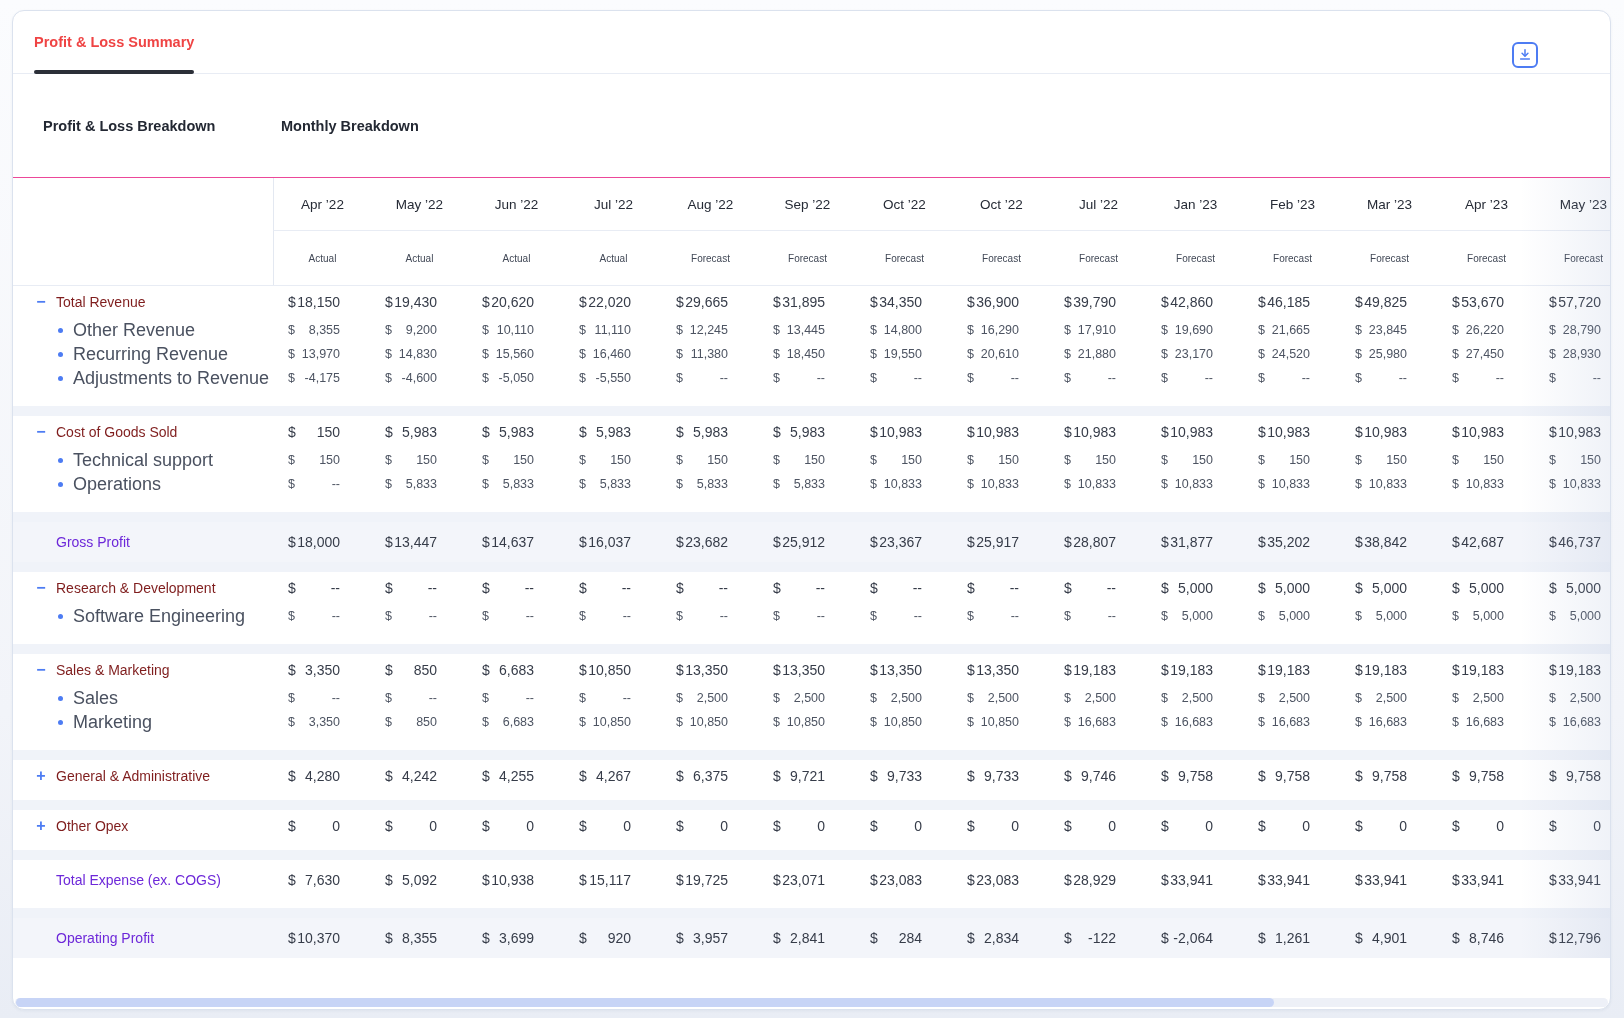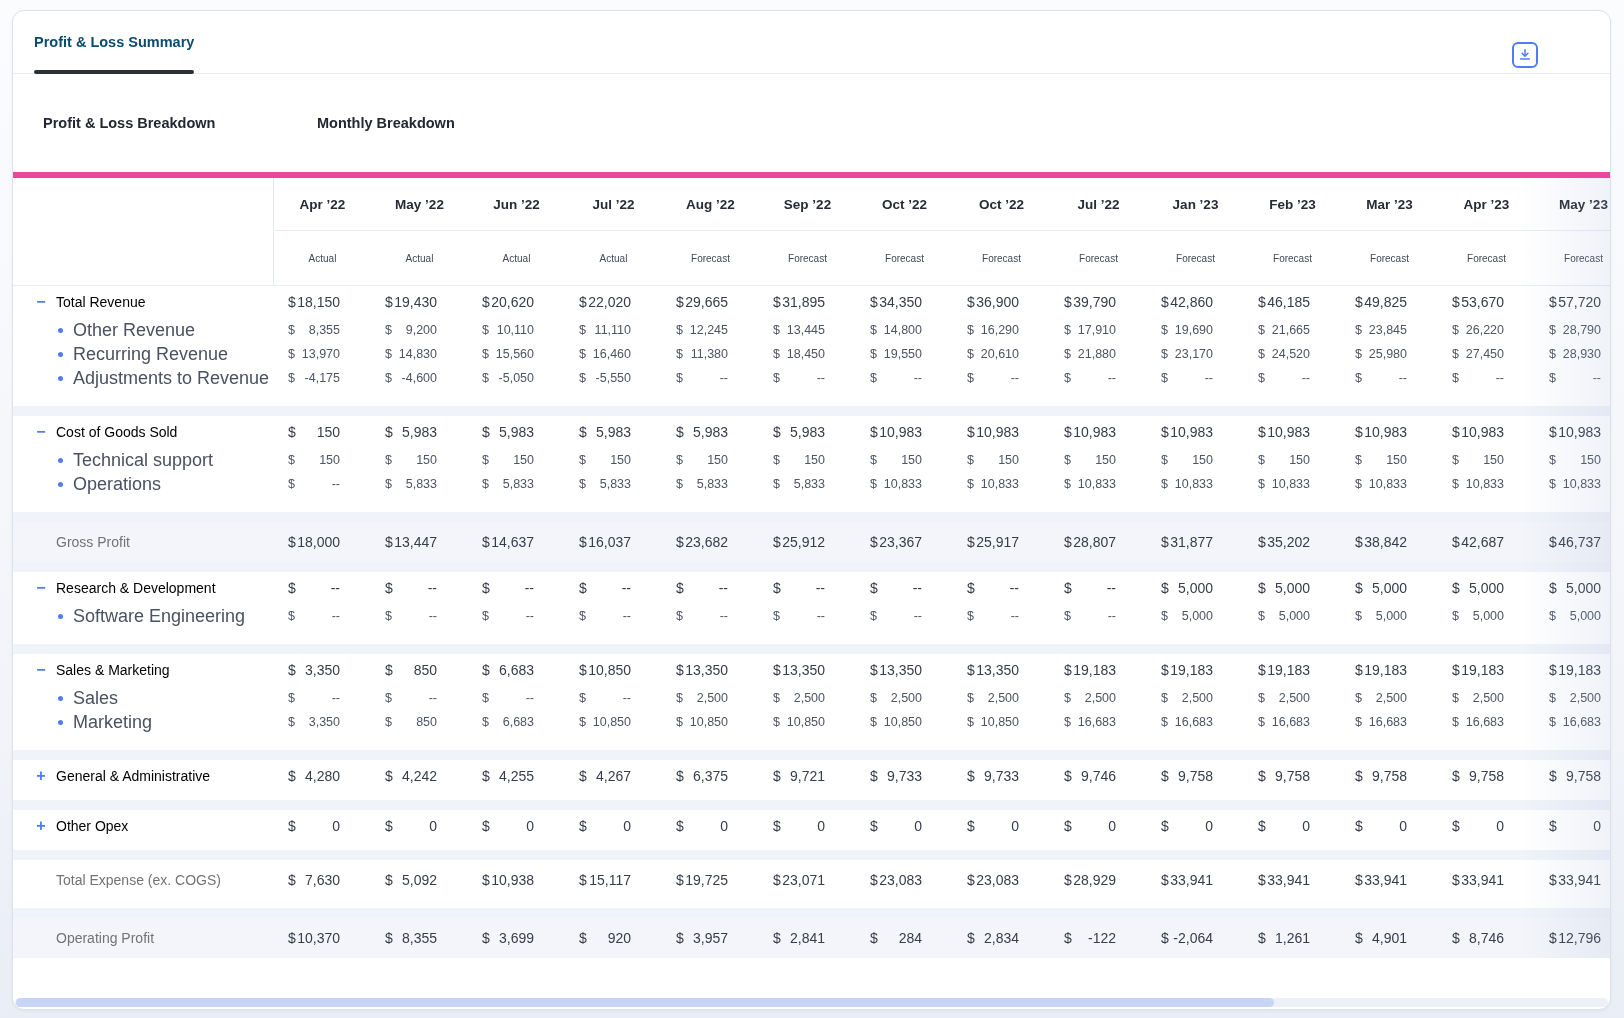--- a/index.html
+++ b/index.html
@@ -9,65 +9,65 @@
 
   .card { position:absolute; left:12px; top:10px; width:1599px; height:1000px;
     background:#ffffff; border:1px solid #dbe2ee; border-radius:12px;
     box-shadow:0 1px 3px rgba(40,60,110,0.06); overflow:hidden; }
 
   
   .tabs-row { position:relative; height:63px; border-bottom:1px solid #e8ecf4;
     display:flex; align-items:center; padding-left:21px; }
   .tab { font-size:14.5px; cursor:pointer; position:relative; height:100%;
     display:flex; align-items:center; padding:0 0; }
-  .tab.active { font-weight:bold; color:#0c4a6e; margin-right:19px; }
+  .tab.active { font-weight:bold; color:#ef4444; margin-right:19px; }
   .tab.active .underline { position:absolute; left:0; right:0; bottom:-1px;
     height:4px; background:#2b2f38; border-radius:2px; }
   .tab.inactive { color:#5b8cf7; }
 
   .download-btn { position:absolute; top:31px; right:72px; width:26px; height:26px;
     border:2px solid #4d7cf3; border-radius:6px; background:#fff; cursor:pointer;
     display:flex; align-items:center; justify-content:center; padding:0; }
 
   
-  .subhead { height:104px; border-bottom:6px solid #ec4899; display:flex; align-items:center;gap:36px; }
+  .subhead { height:104px; border-bottom:1px solid #ec4899; display:flex; align-items:center; }
   .subhead .ltitle { width:260px; padding-left:30px; font-size:14.5px; font-weight:bold; color:#23283386; color:#232833; }
   .subhead .rtitle { padding-left:8px; font-size:14.5px; font-weight:bold; color:#232833; }
 
   
   .viewport { position:relative; overflow:hidden; width:100%; }
   .grid { width:1618px; }
   .hrow { display:flex; }
   .lspacer { width:260px; flex:0 0 260px; }
   .cols { display:flex; border-left:1px solid #e3e8f1; flex:1 0 auto; }
   .months-row { height:53px; }
   .months-row .cols { border-bottom:1px solid #e8ecf4; }
   .types-row { height:55px; border-bottom:1px solid #e8ecf4; }
   .mcell { width:97px; flex:0 0 97px; display:flex; align-items:center; justify-content:center;
-    font-size:13.5px; font-weight:bold; color:#262b36; }
+    font-size:13.5px; font-weight:normal; color:#262b36; }
   .tcell { width:97px; flex:0 0 97px; display:flex; align-items:center; justify-content:center;
     font-size:10px; color:#414856; }
 
   .section { background:#ffffff; padding-bottom:16px; }
   .section.single { padding-bottom:8px; }
   .section.shaded { background:#f3f5fa; padding-bottom:0; }
   .gap { height:10px; background:#f0f3f9; }
 
   .trow { display:flex; align-items:center; }
   .trow.parent { height:32px; }
   .trow.sub { height:24px; }
   .trow.total { height:40px; }
   .lcell { width:260px; flex:0 0 260px; display:flex; align-items:center; }
   .toggle { width:14px; margin-left:21px; margin-right:8px; color:#4d7cf3;
     font-size:16px; line-height:14px; font-weight:bold; cursor:pointer; text-align:center; }
   .bullet { width:5px; height:5px; border-radius:50%; background:#4d7cf3;
     margin-left:45px; margin-right:10px; flex:0 0 5px; }
-  .lab-parent { font-size:14px; color:#000000; }
+  .lab-parent { font-size:14px; color:#7f1d1d; }
   .lab-sub { font-size:18px; color:#4a5160; }
-  .lab-total { font-size:14px; color:#737373; margin-left:43px; }
+  .lab-total { font-size:14px; color:#6d28d9; margin-left:43px; }
 
   .vcell { width:97px; flex:0 0 97px; display:flex; align-items:center;
     justify-content:space-between; padding:0 30px 0 15px; }
   .parent .vcell, .total .vcell { font-size:14px; color:#363c49; }
   .sub .vcell { font-size:12.5px; color:#4d5462; }
   .cur { }
   .num { text-align:right; }
 
   .right-shade { position:absolute; top:0; right:0; bottom:0; width:90px; pointer-events:none;
     background:linear-gradient(90deg, rgba(160,176,210,0) 0%, rgba(160,176,210,0.16) 100%); }

